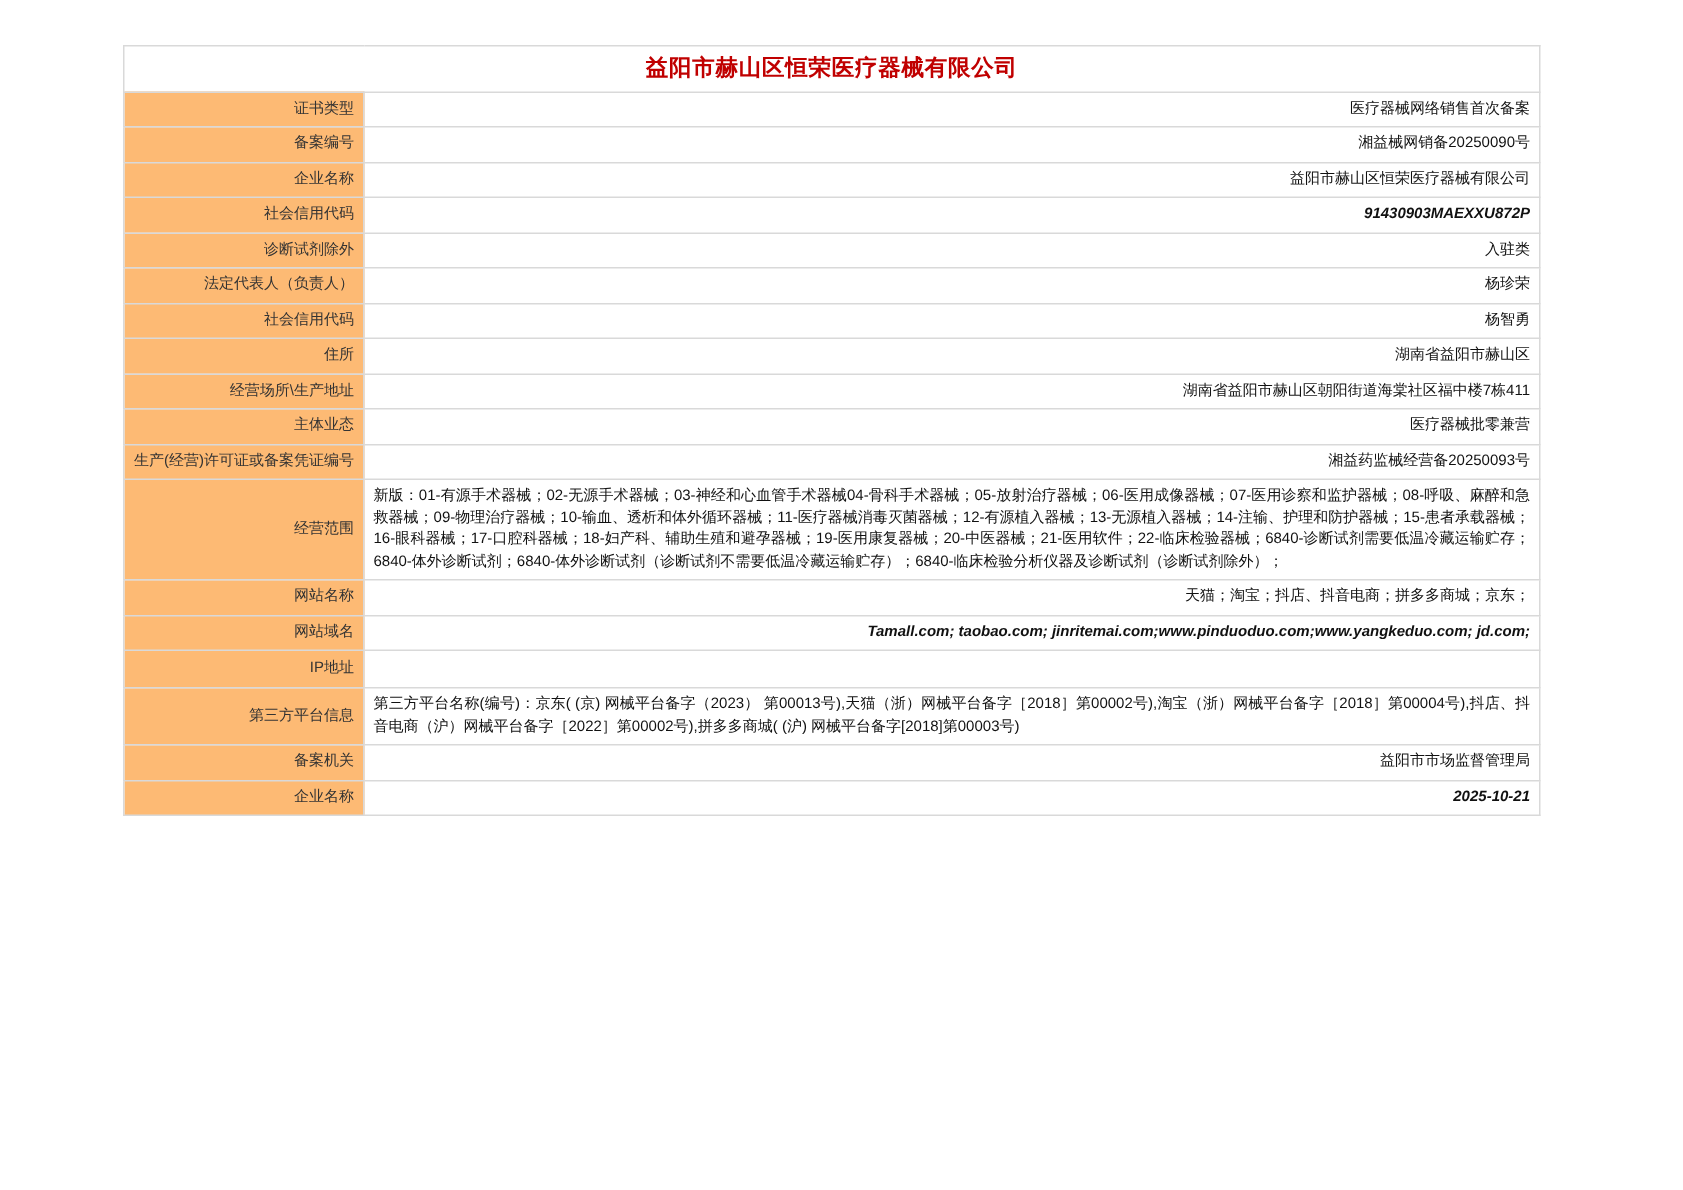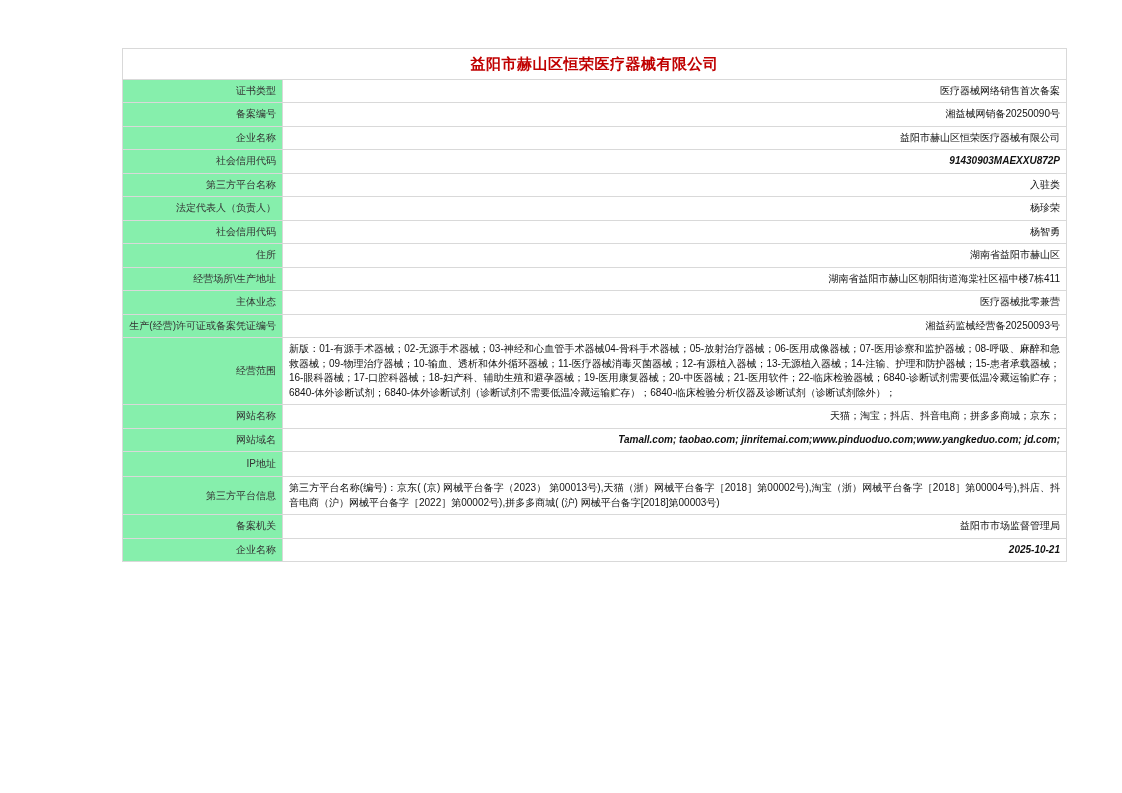--- a/index.html
+++ b/index.html
@@ -16,25 +16,24 @@
   }
   .page {
     position: relative;
     width: 1122px;
     height: 793px;
     box-sizing: border-box;
   }
   .doc {
     position: absolute;
     left: 82px;
-    top: 48px;
+    top: 30px;
     width: 944px;
     border-collapse: collapse;
     table-layout: fixed;
-    margin-left: 40px;
   }
   .doc td {
     border: 1px solid #d9d9d9;
     padding: 4px 6px;
     vertical-align: middle;
     font-size: 10px;
     line-height: 1.45;
   }
   .title-cell {
     text-align: center;
@@ -45,21 +44,21 @@
   .title-text {
     color: #c00000;
     font-weight: bold;
     font-size: 15px;
     letter-spacing: 0.5px;
   }
   .label {
     width: 160px;
     text-align: right;
     color: #333333;
-    background: #86efac;
+    background: #fdba74;
     font-size: 10px;
     padding-right: 8px;
     white-space: nowrap;
   }
   .value {
     text-align: right;
     color: #111111;
     font-size: 10px;
     word-break: break-all;
   }
@@ -107,21 +106,21 @@
       </tr>
       <tr>
         <td class="label">企业名称</td>
         <td class="value">益阳市赫山区恒荣医疗器械有限公司</td>
       </tr>
       <tr>
         <td class="label">社会信用代码</td>
         <td class="value bold">91430903MAEXXU872P</td>
       </tr>
       <tr>
-        <td class="label">第三方平台名称</td>
+        <td class="label">诊断试剂除外</td>
         <td class="value">入驻类</td>
       </tr>
       <tr>
         <td class="label">法定代表人（负责人）</td>
         <td class="value">杨珍荣</td>
       </tr>
       <tr>
         <td class="label">社会信用代码</td>
         <td class="value">杨智勇</td>
       </tr>

